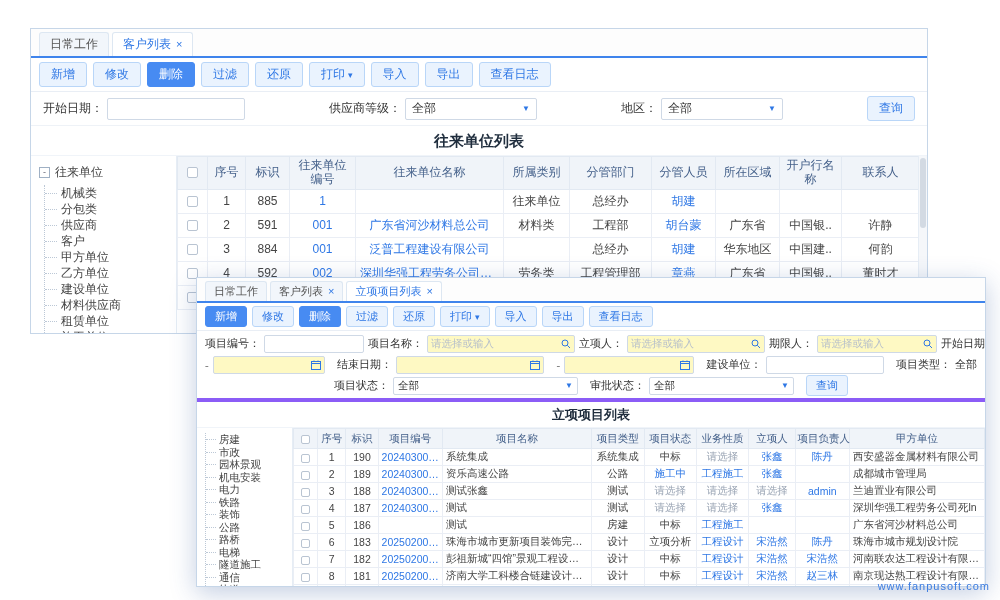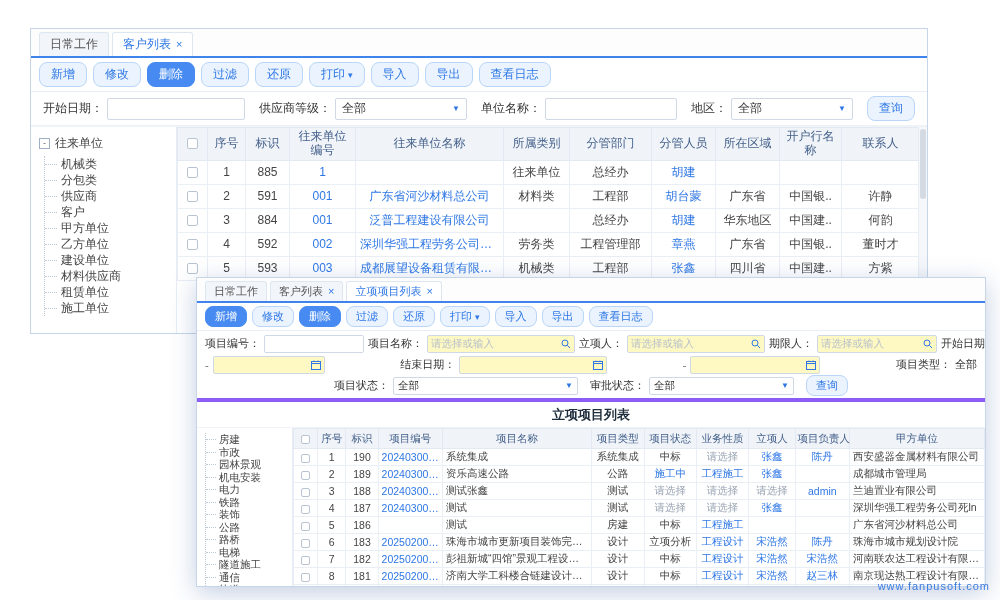--- a/index.html
+++ b/index.html
@@ -9,21 +9,21 @@
   .window { position:absolute; background:#fff; border:1px solid #c6d6e8; display:flex; flex-direction:column; overflow:hidden; }
   #back-window  { left:30px;  top:28px;  width:898px; height:306px; }
   #front-window { left:196px; top:277px; width:790px; height:310px; box-shadow:0 6px 24px rgba(40,80,150,.28); z-index:5; }
 
   .tabbar { display:flex; align-items:flex-end; gap:3px; padding:3px 8px 0; background:#fdfdfd; border-bottom:2px solid #3f84ec; flex:0 0 auto; }
   .tab { display:flex; align-items:center; gap:5px; padding:3px 10px; font-size:12px; color:#555; background:#f2f6fb; border:1px solid #dde7f2; border-bottom:none; border-radius:3px 3px 0 0; cursor:default; white-space:nowrap; }
   .tab.active { color:#2e77e5; background:#fff; }
   .tab-close { color:#2e77e5; font-size:11px; line-height:1; }
 
   .toolbar { display:flex; align-items:center; gap:6px; padding:4px 8px; border-bottom:1px solid #e9eef5; flex:0 0 auto; }
-  .btn { display:inline-flex; align-items:center; gap:3px; font-size:12px; color:#2e77e5; background:#eaf3fe; border:1px solid #b9d6f8; border-radius:8px; padding:3px 11px; font-family:inherit; cursor:default; white-space:nowrap; }
+  .btn { display:inline-flex; align-items:center; gap:3px; font-size:12px; color:#2e77e5; background:#eaf3fe; border:1px solid #b9d6f8; border-radius:3px; padding:3px 11px; font-family:inherit; cursor:default; white-space:nowrap; }
   .btn.solid { background:#478bf2; border-color:#478bf2; color:#fff; }
   .caret { font-size:9px; }
 
   .filterbar { display:flex; align-items:center; justify-content:space-between; padding:4px 12px; border-bottom:1px solid #eef2f7; font-size:12px; color:#333; flex:0 0 auto; }
   .fgroup { display:flex; align-items:center; gap:4px; white-space:nowrap; }
   .fin { height:22px; border:1px solid #cfd9e6; border-radius:2px; padding:0 4px; font-size:12px; font-family:inherit; outline:none; background:#fff; }
   .fselect { display:flex; align-items:center; justify-content:space-between; border:1px solid #cfd9e6; height:22px; padding:0 6px; background:#fff; border-radius:2px; }
   .scaret { color:#2e77e5; font-size:8px; margin-left:6px; }
 
   .list-title { text-align:center; font-weight:bold; color:#1f2d3d; font-size:15px; padding:6px 0 4px; flex:0 0 auto; }
@@ -126,35 +126,32 @@
       <input class="fin" style="width: 138px;">
     </div>
     <div class="fgroup">
       <span>供应商等级：</span>
       <div class="fselect" style="width:132px">
         <span>全部</span>
         <span class="scaret">▼</span>
       </div>
     </div>
     <div class="fgroup">
-      <span>单位名称：</span>
-      <input class="fin" style="width: 132px;">
-    </div>
-    <div class="fgroup">
       <span>地区：</span>
       <div class="fselect" style="width:122px">
         <span>全部</span>
         <span class="scaret">▼</span>
       </div>
     </div>
     <button class="btn">
       <span>查询</span>
     </button>
   </div>
 
+  <div class="list-title">往来单位列表</div>
 
   <div class="wbody">
     <div class="tree" id="back-tree">
         <div class="tree-root">
           <span class="tree-toggle">-</span>
           <span>往来单位</span>
         </div>
         <div class="tree-children">
           <div class="tree-item">机械类</div>
           <div class="tree-item">分包类</div>
@@ -390,20 +387,24 @@
           <input style="">
           <svg width="10" height="10" viewBox="0 0 10 10">
               <rect x="0.5" y="1.5" width="9" height="8" fill="none" stroke="#2e77e5"></rect>
               <line x1="0.5" y1="3.5" x2="9.5" y2="3.5" stroke="#2e77e5"></line>
               <line x1="3" y1="0.5" x2="3" y2="2" stroke="#2e77e5"></line>
               <line x1="7" y1="0.5" x2="7" y2="2" stroke="#2e77e5"></line>
             </svg>
         </div>
       </div>
       <div class="fgroup">
+        <span>建设单位：</span>
+        <input class="sin" style="width: 118px;">
+      </div>
+      <div class="fgroup">
         <span>项目类型：</span>
         <span>全部</span>
       </div>
     </div>
 
     <div class="frow left-align">
       <div class="fgroup">
         <span>项目状态：</span>
         <div class="fselect small" style="width:185px">
           <span>全部</span>

